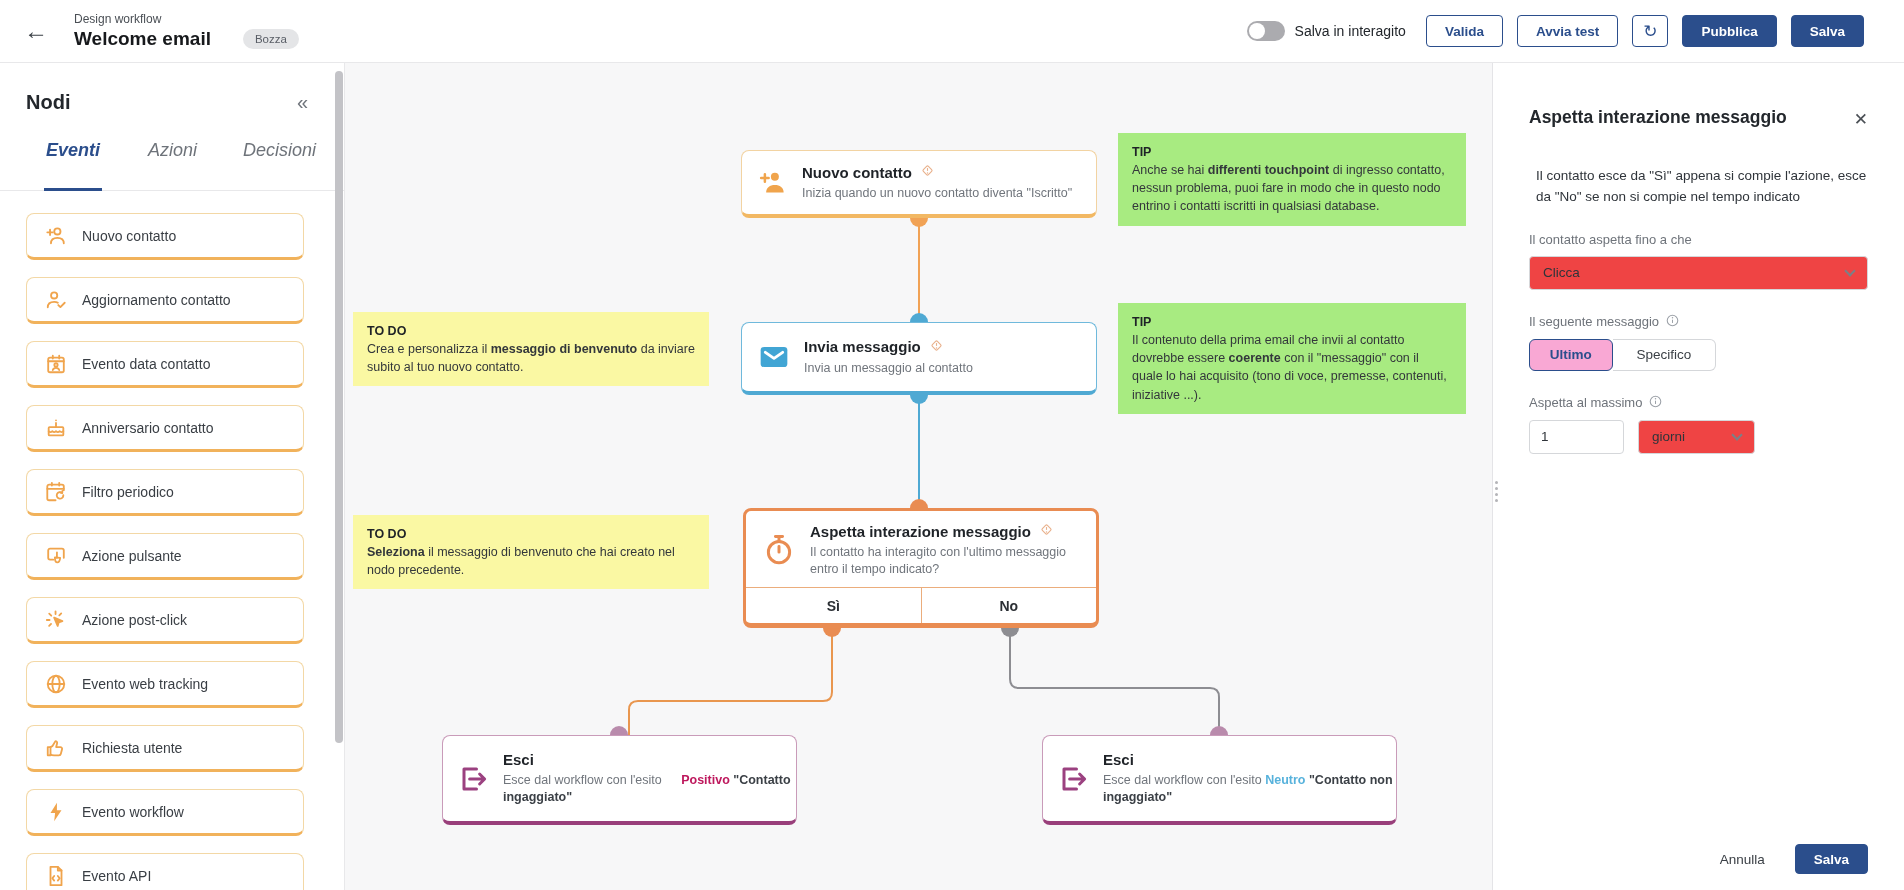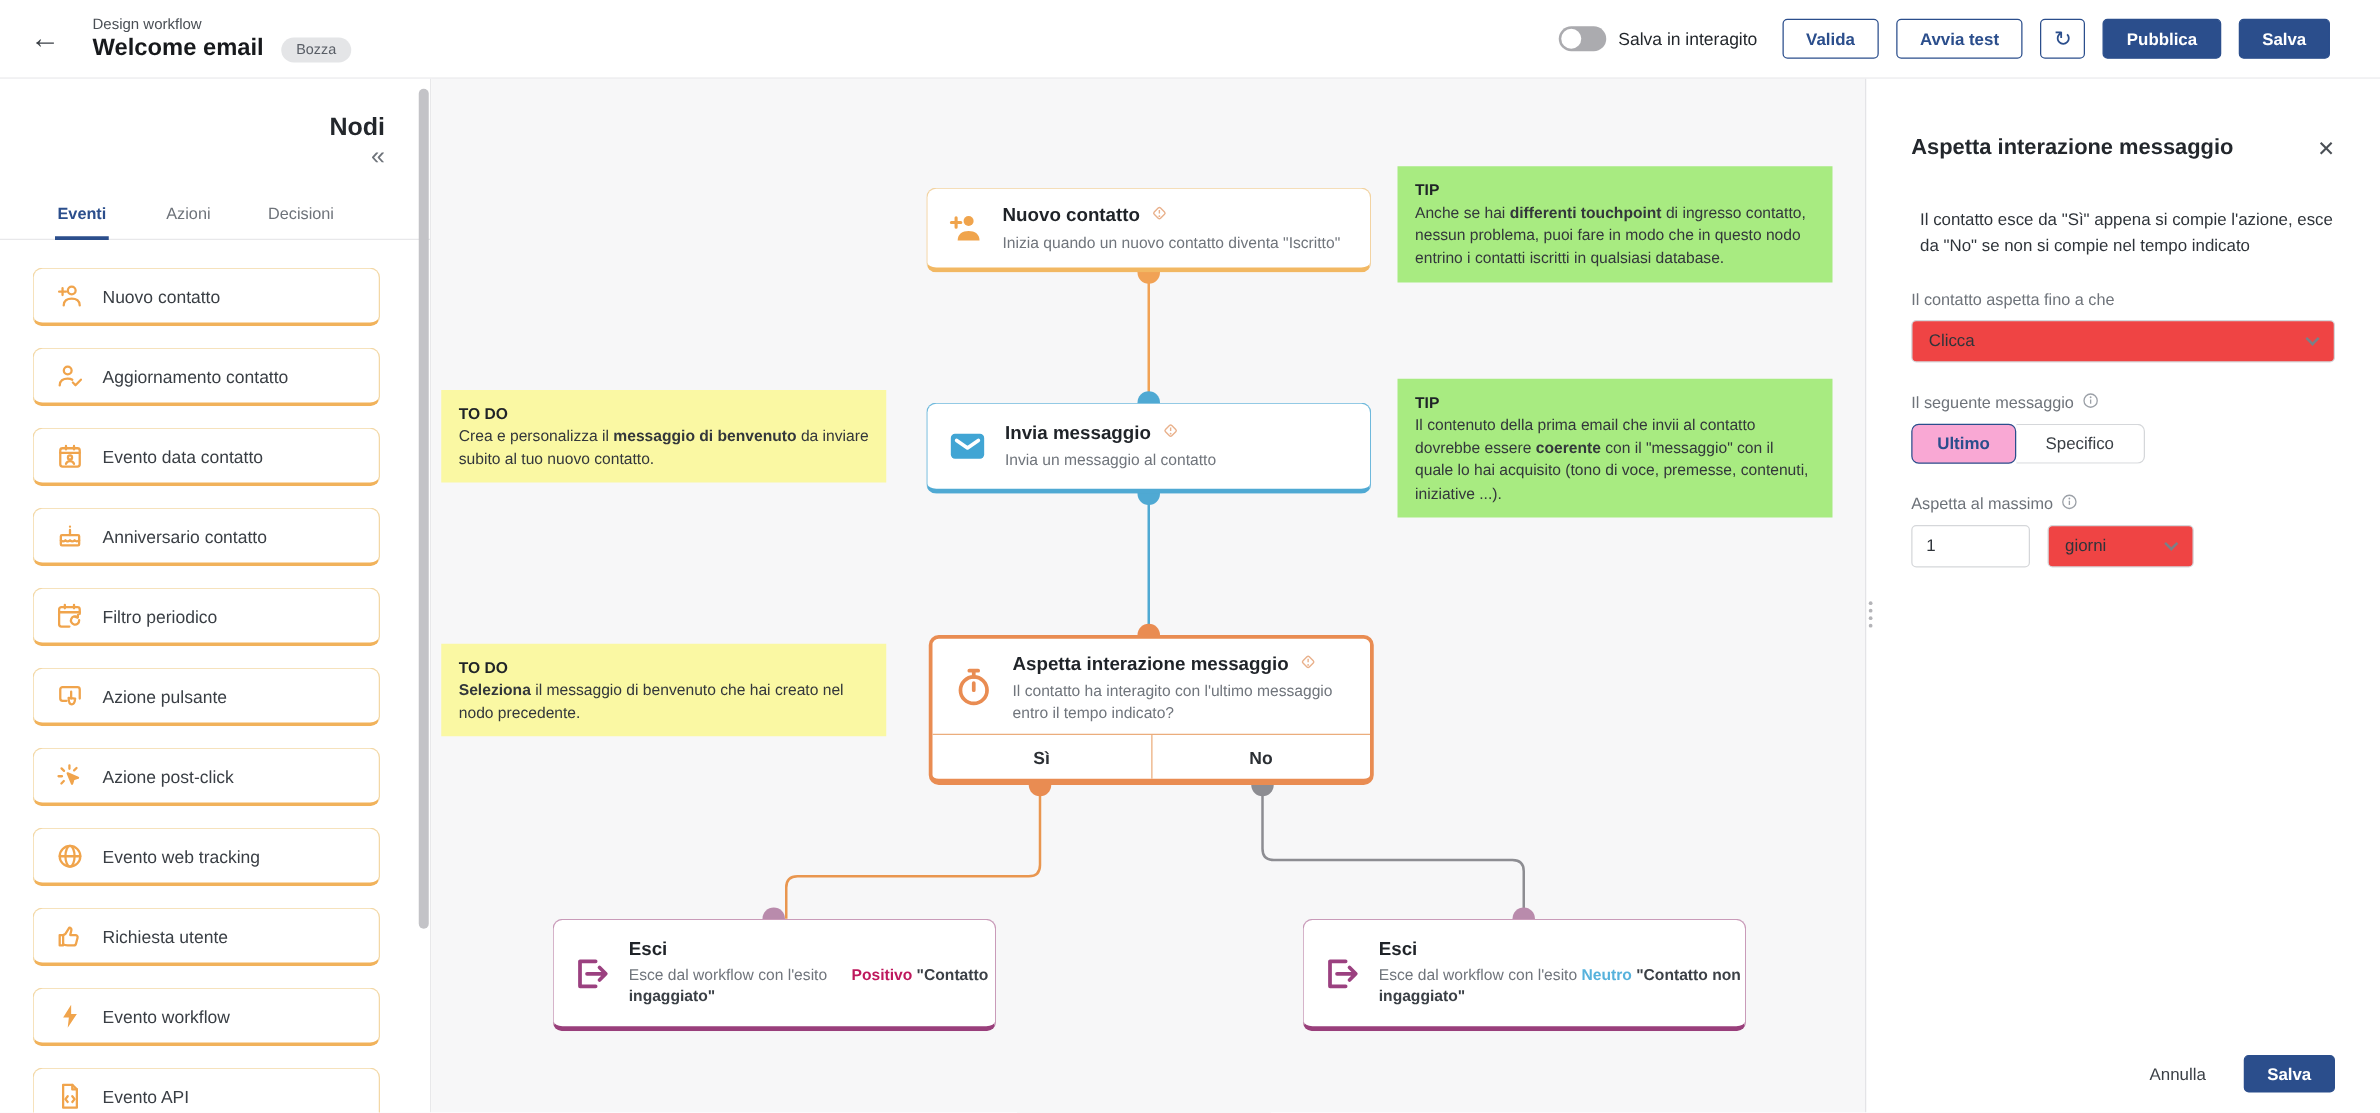--- a/index.html
+++ b/index.html
@@ -6,45 +6,45 @@
   html,body { width:1904px; height:890px; overflow:hidden; background:#fff;
               font-family:"Liberation Sans", sans-serif; color:#23272c; }
   .app { width:1904px; height:890px; display:flex; flex-direction:column; }
 
   
   .header { height:63px; flex:0 0 63px; background:#fff; border-bottom:1px solid #e8e8ea;
             display:flex; align-items:center; padding:0 40px 0 24px; }
   .back { font-size:24px; color:#3b4046; width:36px; cursor:pointer; }
   .title-block { margin-left:14px; }
   .breadcrumb { font-size:12px; color:#4a4f55; }
-  .title-row { display:flex; align-items:flex-end; gap:14px; margin-top:2px;}
+  .title-row { display:flex; align-items:center; gap:32px; margin-top:2px;}
   .page-title { font-size:19px; font-weight:700; color:#17191c; }
   .badge { background:#e4e5e7; color:#595e66; font-size:11.5px; padding:4px 12px; border-radius:12px; }
   .header-right { margin-left:auto; display:flex; align-items:center; gap:14px; }
   .toggle-wrap { display:flex; align-items:center; gap:10px; margin-right:6px;}
   .toggle { width:38px; height:20px; border-radius:10px; background:#ababaf; position:relative; cursor:pointer; }
   .toggle .knob { position:absolute; left:2px; top:2px; width:16px; height:16px; border-radius:50%; background:#fff; }
   .toggle-label { font-size:14px; color:#23272c; }
   .btn { height:32px; border-radius:4px; font-size:13.5px; font-weight:700; display:flex;
          align-items:center; justify-content:center; padding:0 18px; cursor:pointer; border:1px solid #2b4e8c; }
   .btn.outline { background:#fff; color:#2b4e8c; }
   .btn.fill { background:#2b4e8c; color:#fff; }
   .btn.iconbtn { padding:0 10px; font-size:17px; font-weight:400; }
 
   
   .body { flex:1; display:flex; min-height:0; }
 
   
   .sidebar { width:345px; flex:0 0 345px; background:#fff; border-right:1px solid #e8e8ea;
              position:relative; padding-top:28px; }
-  .sidebar-head { display:flex; align-items:flex-end; justify-content:space-between; padding:0 36px 0 26px;flex-direction:column; }
+  .sidebar-head { display:flex; align-items:flex-start; justify-content:space-between; padding:0 36px 0 26px; }
   .sidebar-title { font-size:20px; font-weight:700; color:#23272c; }
   .collapse { font-size:20px; color:#6e737a; cursor:pointer; }
   .tabs { display:flex; gap:46px; padding:26px 0 0 44px; border-bottom:1px solid #e8e8ea; }
-  .tab { font-size:13px; color:#6e737a; padding-bottom:11px; cursor:pointer; }
+  .tab { font-size:18px; color:#6e737a; padding-bottom:27px; cursor:pointer;font-style:italic; }
   .tab.active { color:#2b4e8c; font-weight:700; border-bottom:3px solid #2b4e8c; margin-bottom:-1px; padding-left:2px; padding-right:2px;}
   .node-list { padding:22px 0 0 26px; }
   .node-card { width:278px; height:47px; background:#fff; border:1px solid #f3d8a6; border-bottom:3px solid #f1b25b;
                border-radius:8px; display:flex; align-items:center; gap:15px; padding-left:18px;
                margin-bottom:17px; cursor:grab; }
   .node-card span.lbl { font-size:14px; color:#393e44; }
   .nicon { width:22px; height:22px; display:flex; align-items:center; justify-content:center; }
   .nicon svg { stroke:#f0a44c; fill:none; stroke-width:2; stroke-linecap:round; stroke-linejoin:round; }
   .scroll-thumb { position:absolute; right:1px; top:8px; width:8px; height:672px; border-radius:4px; background:#c3c3c7; }
 

